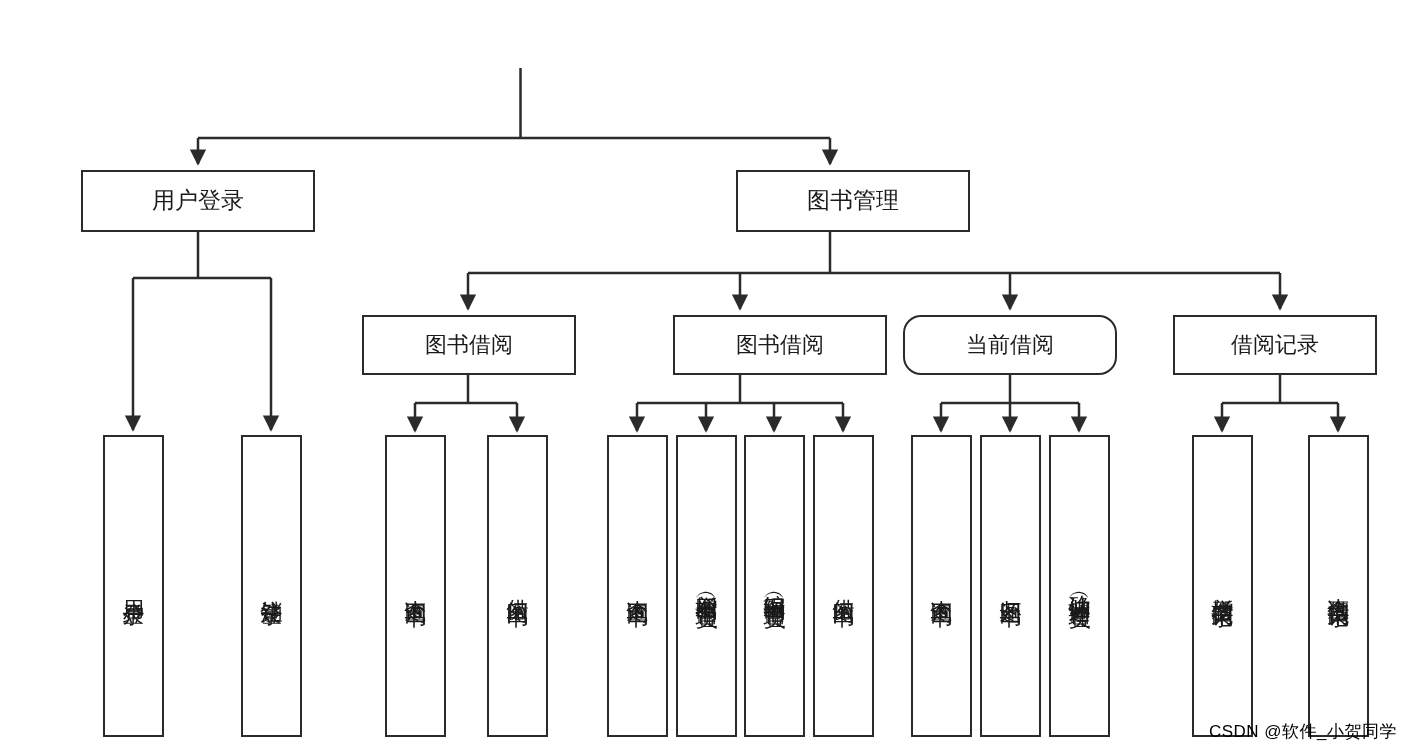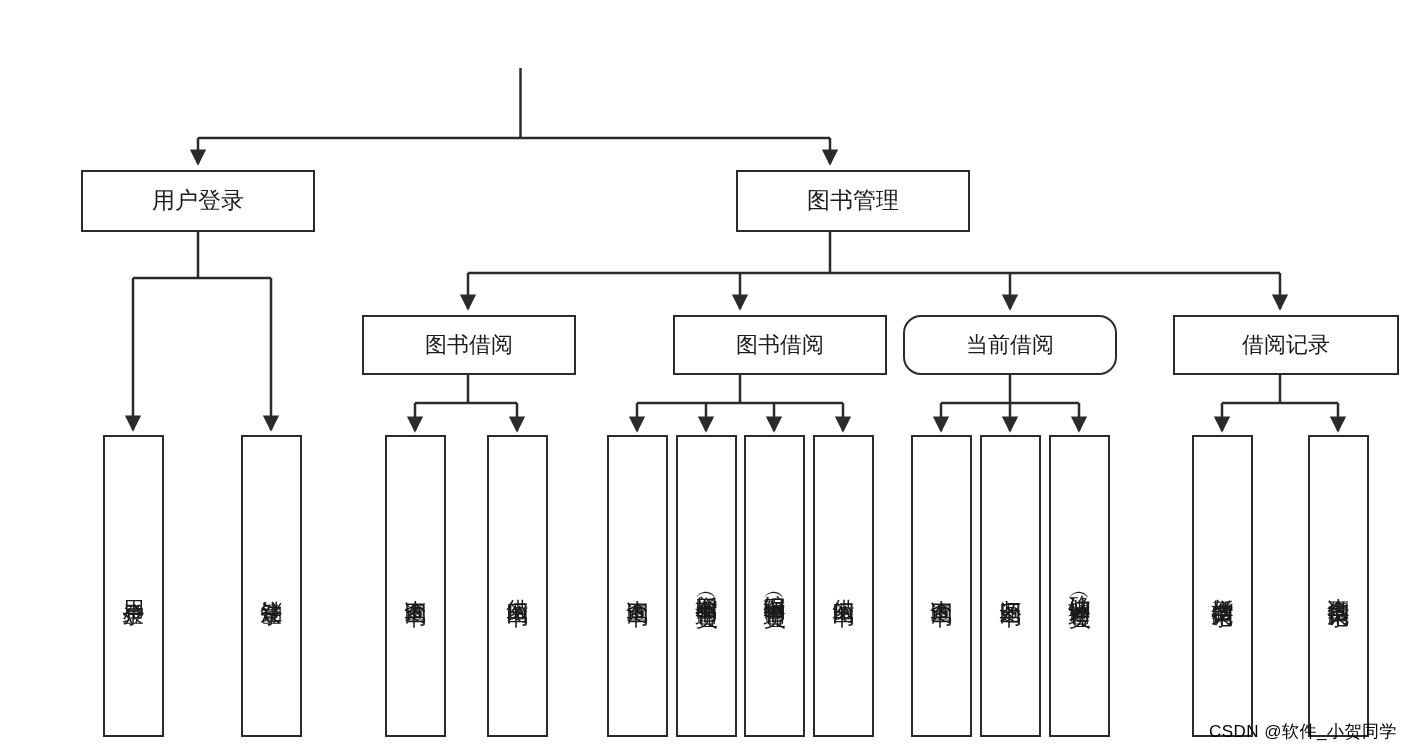--- a/index.html
+++ b/index.html
@@ -143,21 +143,21 @@
   </div>
 
   <div class="node node-l3" style="left:633px; top:315px; width:214px; height:60px;margin-left:40px;">
     <span>图书借阅</span>
   </div>
 
   <div class="node node-l3" style="left:903px; top:315px; width:214px; height:60px;border-radius:18px;">
     <span>当前借阅</span>
   </div>
 
-  <div class="node node-l3" style="left:1173px; top:315px; width:226px; height:60px;">
+  <div class="node node-l3" style="left:1173px; top:315px; width:204px; height:60px;">
     <span>借阅记录</span>
   </div>
 
   <div class="node node-leaf" style="left:103px; top:435px; width:61px; height:302px;">
     <span class="leaf-text">用户登录</span>
   </div>
 
   <div class="node node-leaf" style="left:241px; top:435px; width:61px; height:302px;">
     <span class="leaf-text">注销登录</span>
   </div>

